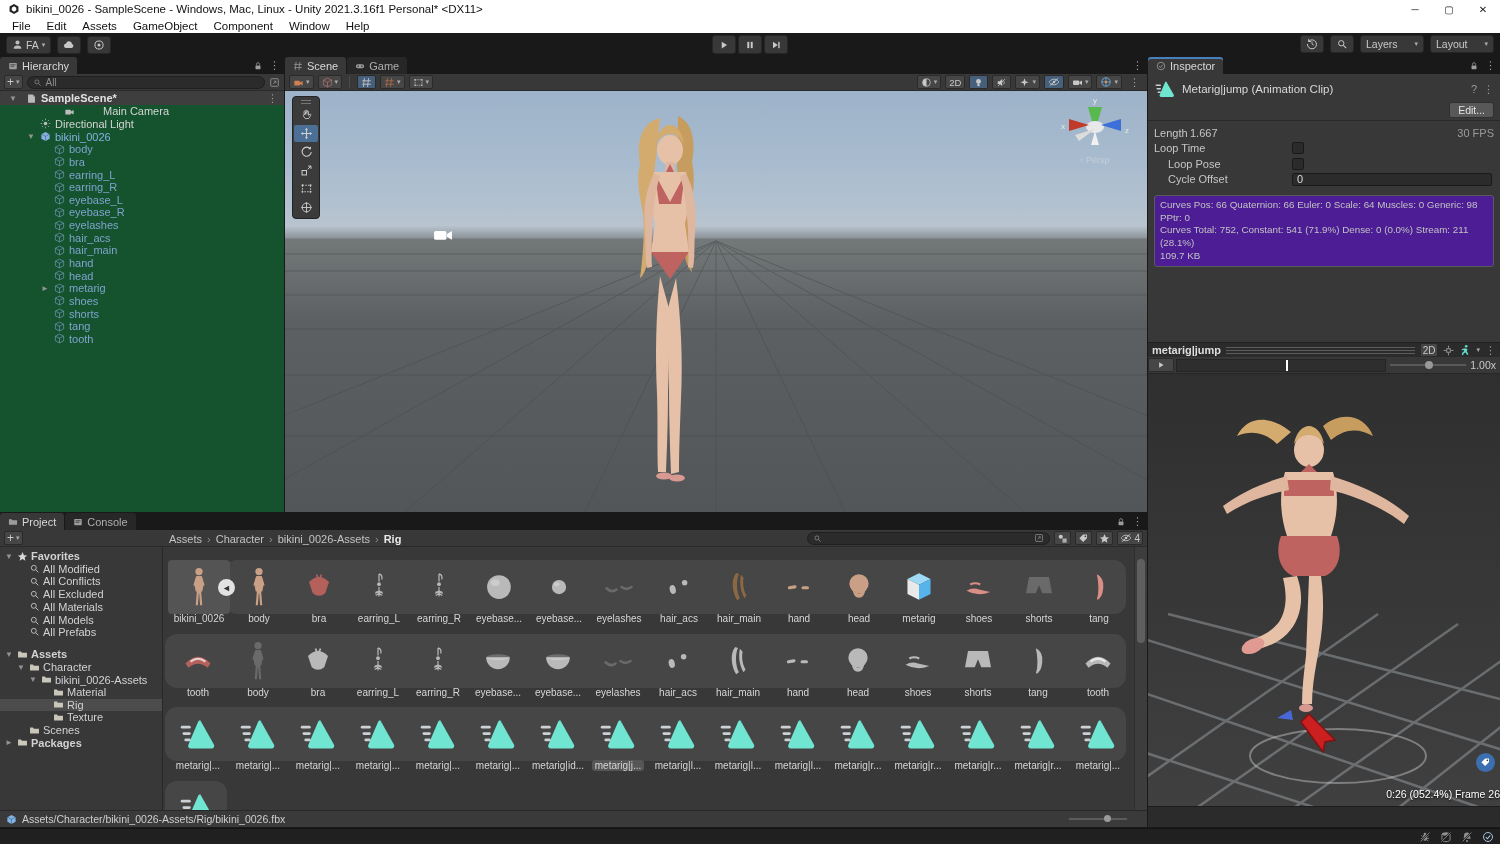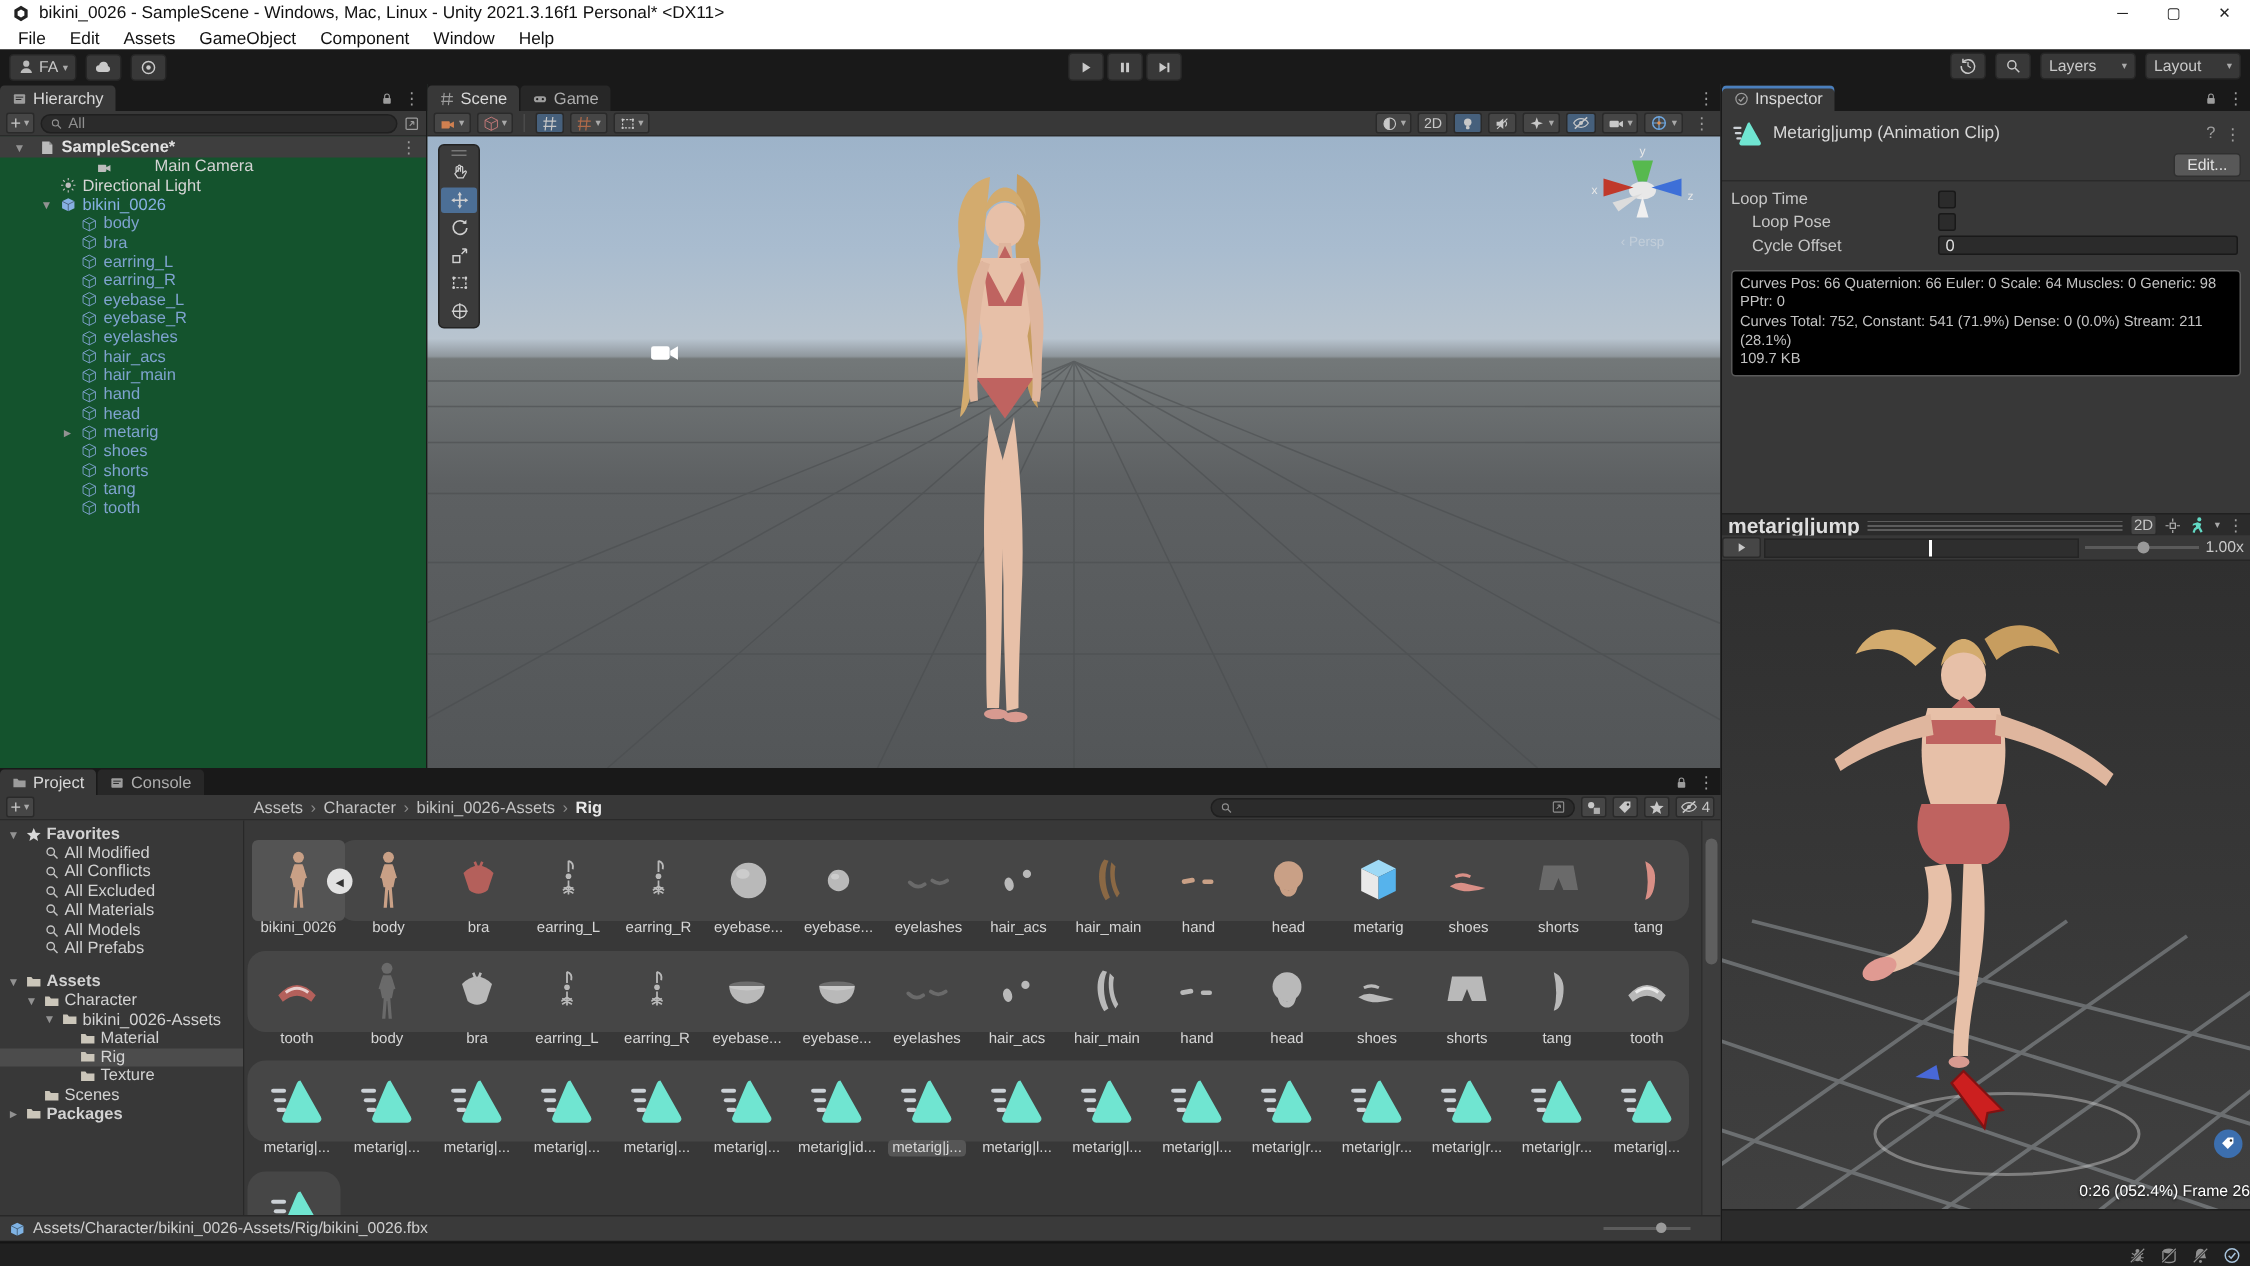--- a/index.html
+++ b/index.html
@@ -66,23 +66,23 @@
 .inspector{left:1147px;top:56px;width:353px;height:771px;background:#383838;border-left:1px solid #191919}
 .ins-hdr{padding:4px 6px 2px;border-bottom:1px solid #2a2a2a}
 .ins-hrow{display:flex;align-items:center;gap:6px}
 .ins-title{font-size:11.5px;color:#d8d8d8}
 .editbtn{margin-left:auto;background:#585858;border:1px solid #303030;border-radius:3px;font-size:10.5px;color:#e2e2e2;padding:1px 8px}
 .irow{display:flex;height:15.5px;align-items:center;font-size:11px;color:#c6c6c6;padding:0 6px}
 .ival{position:absolute;left:144px}
 .ifps{margin-left:auto;color:#9a9a9a}
 .chk{position:absolute;left:144px;width:12px;height:12px;background:#2b2b2b;border:1px solid #191919;border-radius:2px}
 .fld{position:absolute;left:144px;right:8px;background:#2b2b2b;border:1px solid #191919;border-radius:2px;height:13px;font-size:11px;padding:0 4px;color:#dcdcdc;display:flex;align-items:center}
-.note{margin:8px 6px;background:#000000;border:1px solid #5a5a5a;border-radius:3px;padding:3px 5px;font-size:9.8px;color:#c2c2c2;line-height:1.3}
+.note{margin:8px 6px;background:#4c1d95;border:1px solid #5a5a5a;border-radius:3px;padding:3px 5px;font-size:9.8px;color:#c2c2c2;line-height:1.3}
 .prevhdr{position:absolute;left:0;top:286px;width:100%;height:15px;background:#2b2b2b;border-top:1px solid #202020;display:flex;align-items:center;padding:0 4px;gap:5px}
-.prevhdr b{font-size:14px;color:#dedede;font-weight:bold}
+.prevhdr b{font-size:11px;color:#dedede;font-weight:bold}
 .draglines{flex:1;height:7px;background:repeating-linear-gradient(#5c5c5c 0 1px,transparent 1px 3px)}
 .playbar{position:absolute;left:0;top:301px;width:100%;height:17px;background:#383838;display:flex;align-items:center;border-bottom:1px solid #262626}
 .scrub{position:relative;flex:1;height:13px;background:#2e2e2e;border:1px solid #242424;margin-left:2px}
 .playhead{position:absolute;top:0;bottom:0;width:1.5px;background:#fff}
 .speed{width:76px;height:2px;background:#5a5a5a;position:relative;margin:0 4px}
 .speed i{position:absolute;left:46%;top:-3.5px;width:8px;height:8px;border-radius:50%;background:#999}
 .pviewport{position:absolute;left:0;top:318px;width:100%;height:432px;overflow:hidden;background:linear-gradient(#2f2f2f,#383838 55%,#404040)}
 .frameinfo{position:absolute;left:0;right:0;bottom:6px;text-align:right;font-size:10.5px;color:#fff;text-shadow:0 1px 2px #000}
 .ins-foot{position:absolute;left:0;top:750px;width:100%;height:21px;background:#2b2b2b;border-top:1px solid #1d1d1d}
 .tagbtn{position:absolute;right:5px;top:753px;width:19px;height:19px;border-radius:50%;background:#3c6faf;display:flex;align-items:center;justify-content:center}
@@ -824,20 +824,25 @@
         </svg>
       <span class="ins-title">Metarig|jump (Animation Clip)</span>
       <span style="margin-left:auto;color:#9c9c9c">?</span>
       <span class="kebab"></span>
     </div>
     <div class="ins-hrow" style="margin-top:2px">
       <div class="editbtn">Edit...</div>
     </div>
   </div>
   <div style="position:relative;padding-top:4px">
+    <div class="irow" style="position:relative">
+      <span>Length</span>
+      <span class="ival" style="left:42px">1.667</span>
+      <span class="ifps">30 FPS</span>
+    </div>
     <div class="irow" style="position:relative">
       <span>Loop Time</span>
       <span class="chk"></span>
     </div>
     <div class="irow" style="position:relative;padding-left:20px">
       <span>Loop Pose</span>
       <span class="chk"></span>
     </div>
     <div class="irow" style="position:relative;padding-left:20px">
       <span>Cycle Offset</span>

